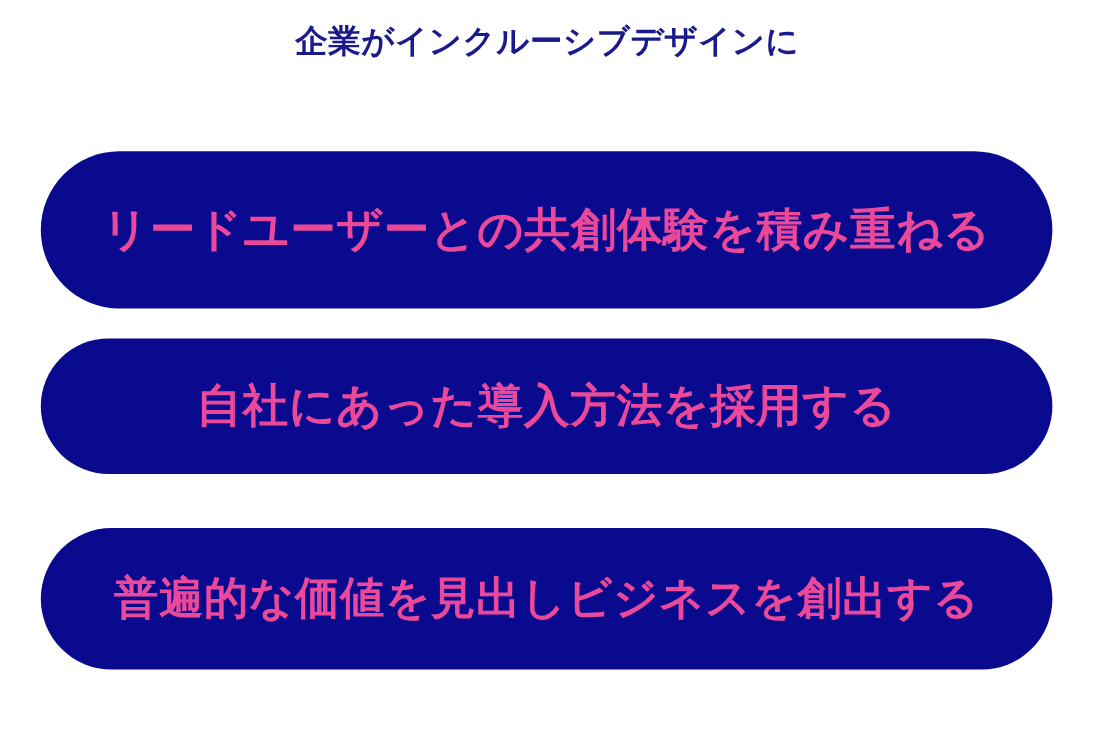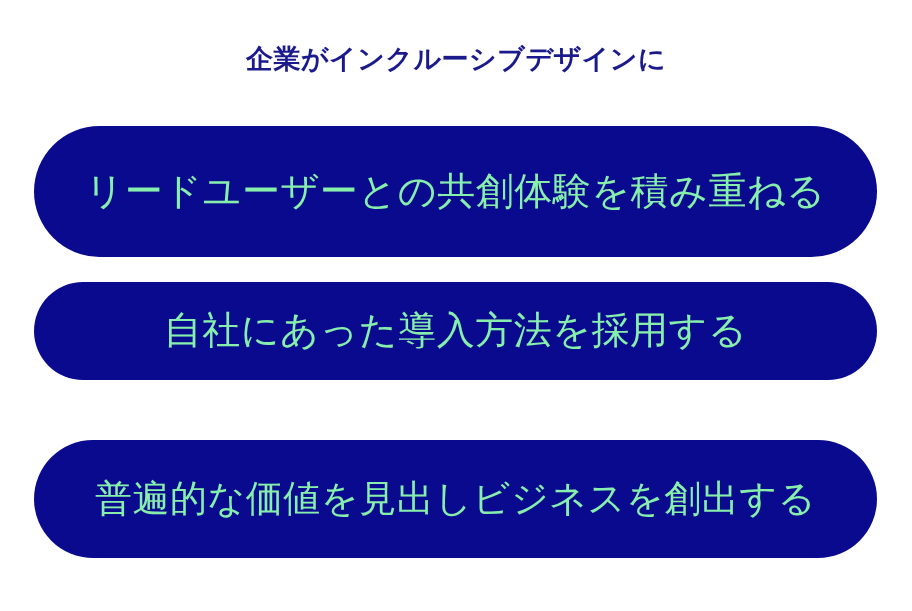--- a/index.html
+++ b/index.html
@@ -18,21 +18,21 @@
     position: relative;
     width: 912px;
     height: 611px;
     background: #ffffff;
   }
 
   
   .title-block {
     position: absolute;
     left: 0;
-    top: 40px;
+    top: 16px;
     width: 912px;
     text-align: center;
   }
   .title-line {
     display: block;
     color: #1a1a8c;
     font-family: "DejaVu Sans", "Liberation Sans", sans-serif;
     font-weight: bold;
     font-size: 27px;
     line-height: 37px;
@@ -46,27 +46,27 @@
     left: 34px;
     width: 843px;
     background: #0a0a8f;
     border-radius: 999px;
     display: flex;
     align-items: center;
     justify-content: center;
     box-sizing: border-box;
   }
   .pill-1 { top: 126px; height: 131px; }
-  .pill-2 { top: 282px; height: 98px; }
+  .pill-2 { top: 282px; height: 113px; }
   .pill-3 { top: 440px; height: 118px; }
 
   .pill-label {
-    color: #86efac;
+    color: #ec4899;
     font-family: "DejaVu Sans", "Liberation Sans", sans-serif;
-    font-weight: normal;
+    font-weight: bold;
     font-size: 38px;
     line-height: 1.1;
     letter-spacing: 0.5px;
     white-space: nowrap;
     text-align: left;
   }
   .pill-3 .pill-label { font-size: 37px; }
 </style>
 </head>
 <body>

